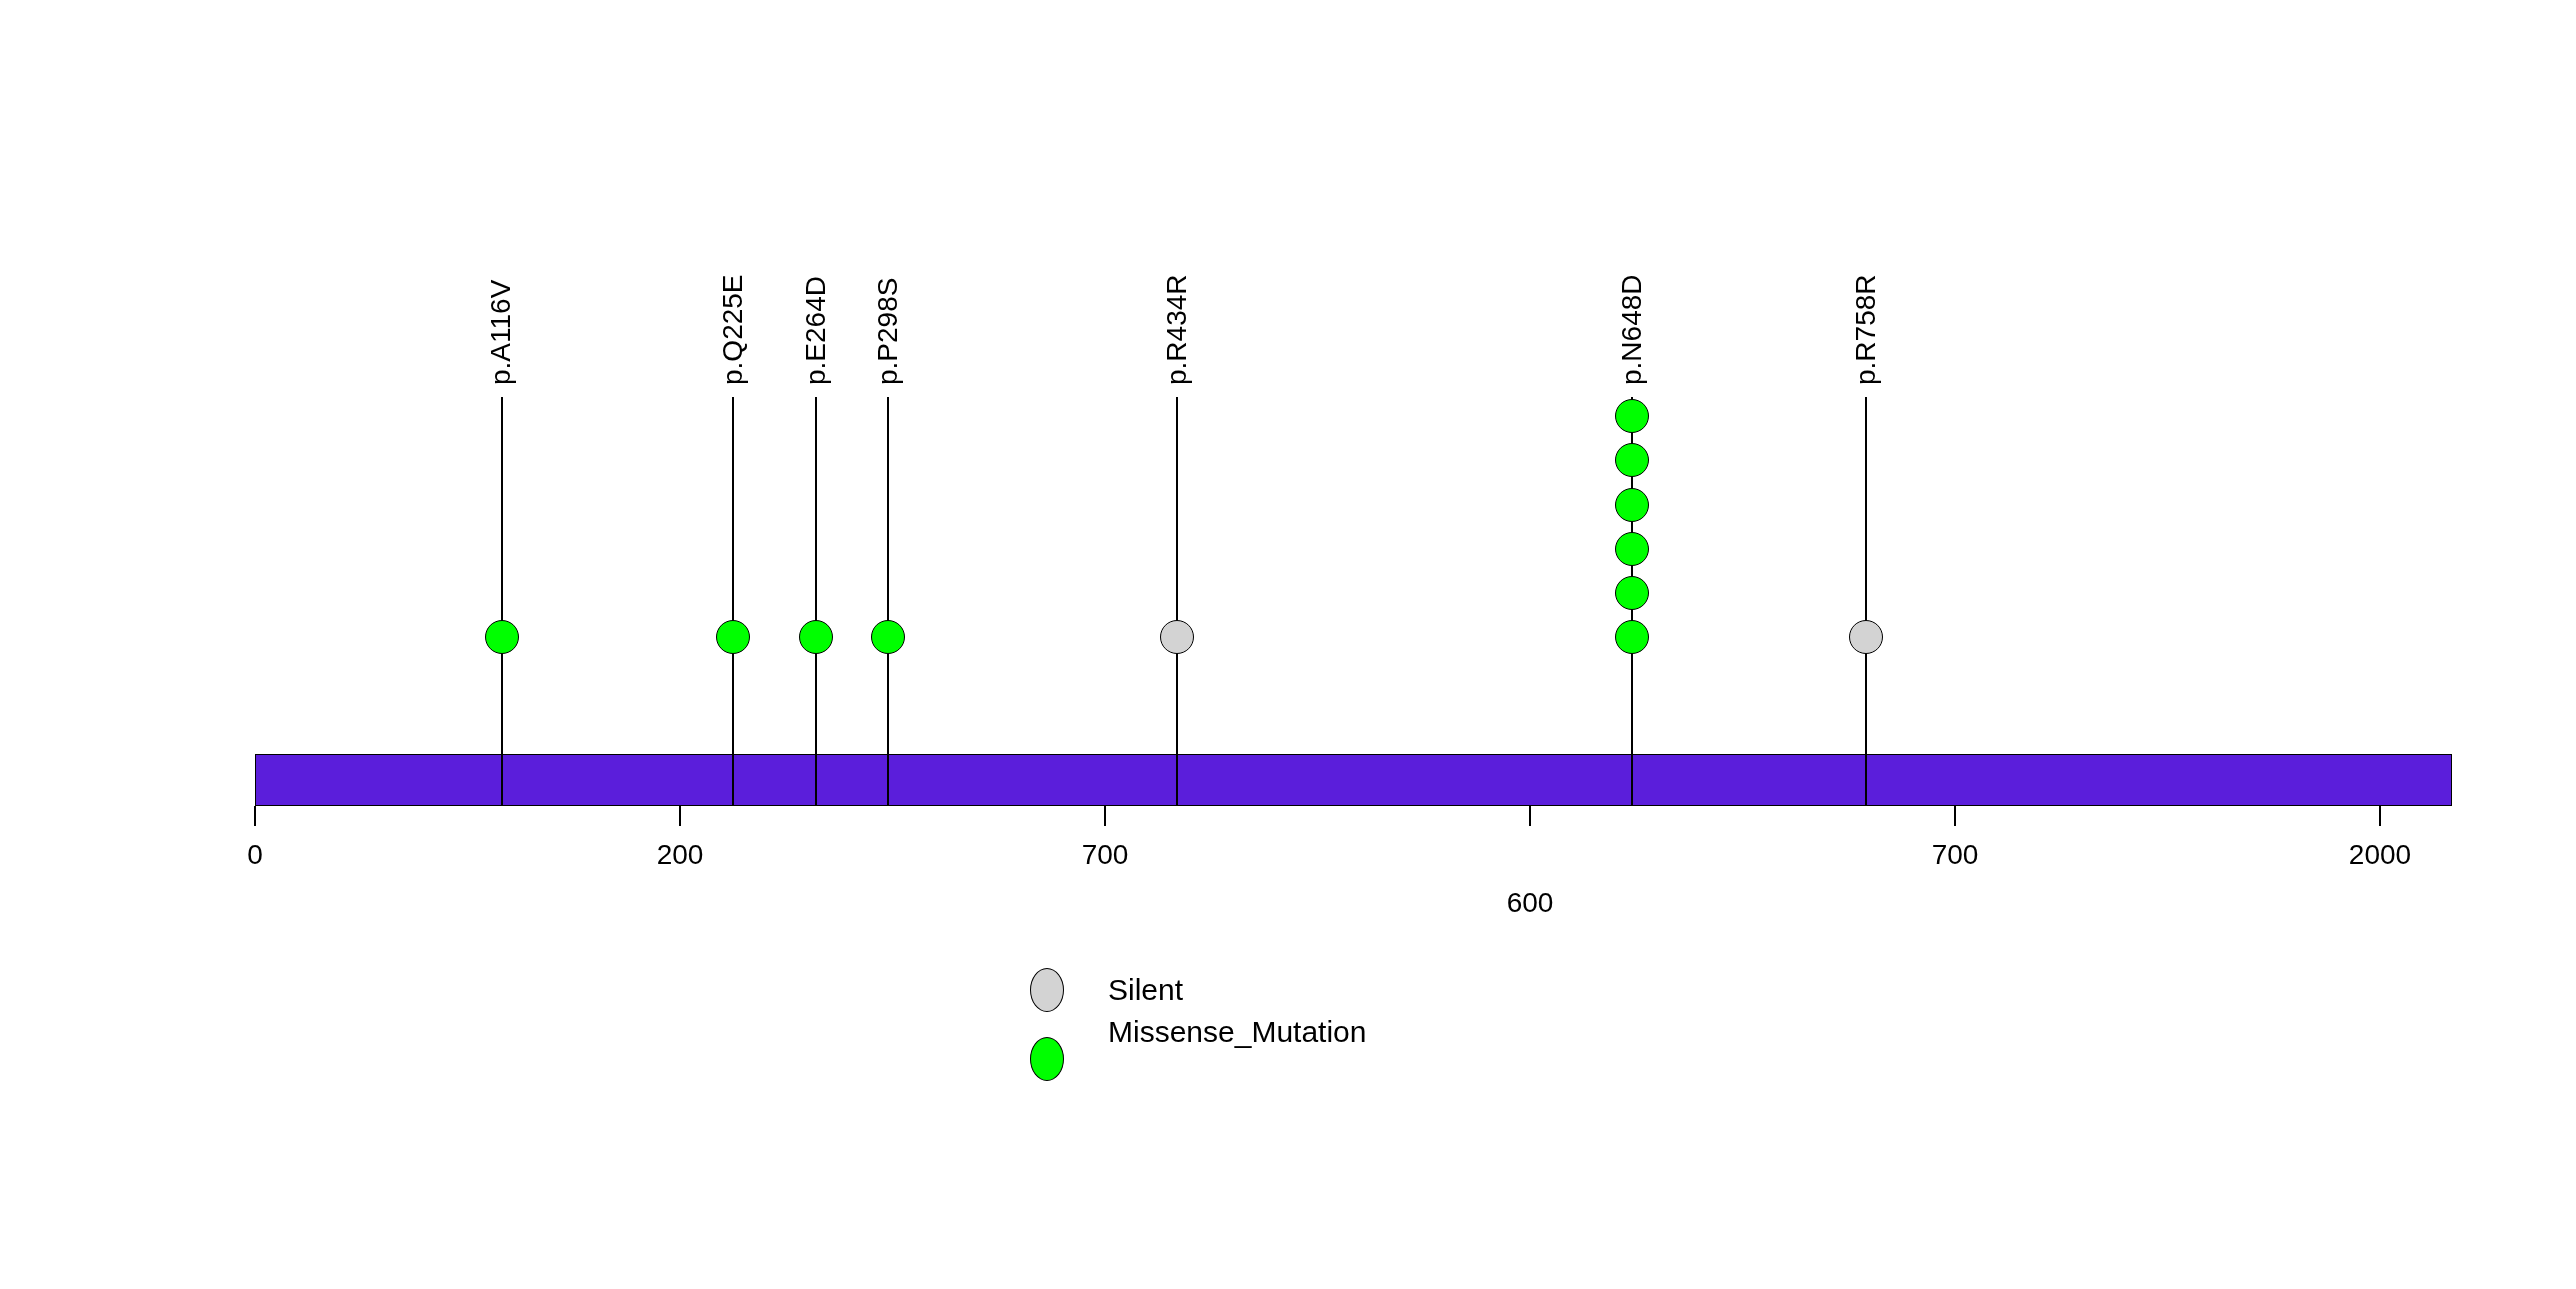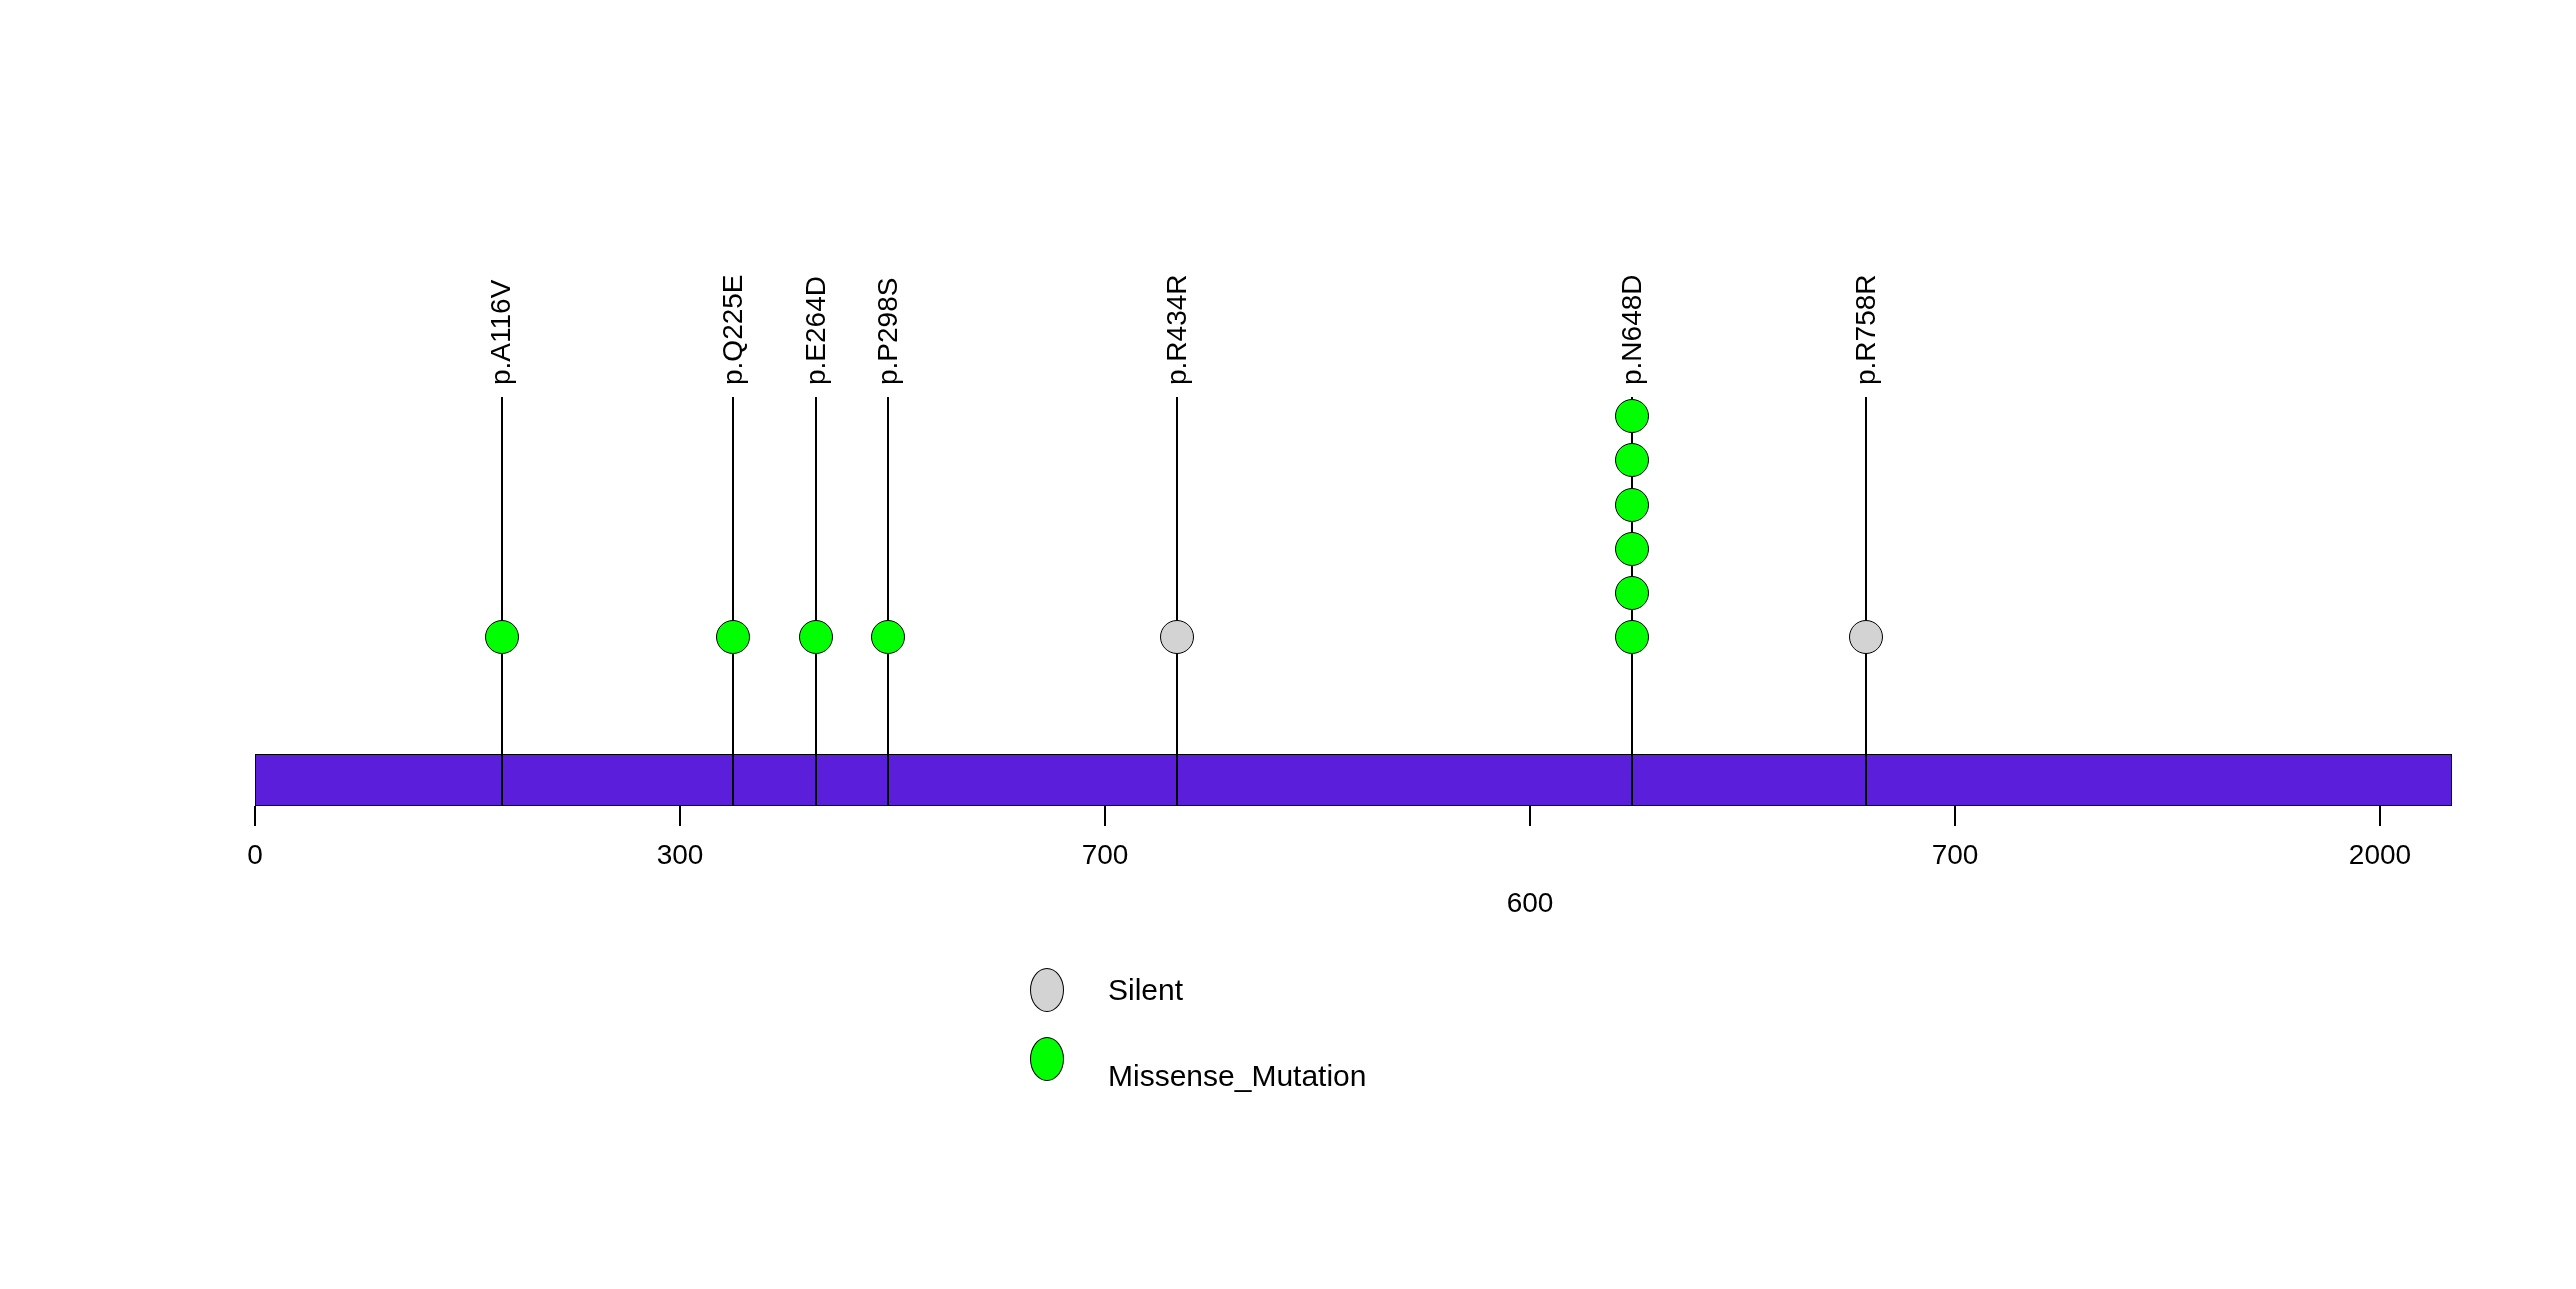--- a/index.html
+++ b/index.html
@@ -100,30 +100,30 @@
       <div class="mut-label" style="left: 800px; top: 385px;">p.E264D</div>
       <div class="mut-label" style="left: 872px; top: 385px;">p.P298S</div>
       <div class="mut-label" style="left: 1161px; top: 385px;">p.R434R</div>
       <div class="mut-label" style="left: 1616px; top: 385px;">p.N648D</div>
       <div class="mut-label" style="left: 1850px; top: 385px;">p.R758R</div>
     </div>
   <div id="axis-layer" class="layer">
       <div class="axis-tick" style="left: 254px; top: 806px; height: 20px;"></div>
       <div class="tick-label" style="left: 255px; top: 839px;">0</div>
       <div class="axis-tick" style="left: 679px; top: 806px; height: 20px;"></div>
-      <div class="tick-label" style="left: 680px; top: 839px;">300</div>
+      <div class="tick-label" style="left: 680px; top: 839px;">200</div>
       <div class="axis-tick" style="left: 1104px; top: 806px; height: 20px;"></div>
       <div class="tick-label" style="left: 1105px; top: 839px;">700</div>
       <div class="axis-tick" style="left: 1529px; top: 806px; height: 20px;"></div>
       <div class="tick-label" style="left: 1530px; top: 839px; margin-top: 48px;">600</div>
       <div class="axis-tick" style="left: 1954px; top: 806px; height: 20px;"></div>
       <div class="tick-label" style="left: 1955px; top: 839px;">700</div>
       <div class="axis-tick" style="left: 2379px; top: 806px; height: 20px;"></div>
       <div class="tick-label" style="left: 2380px; top: 839px;">2000</div>
     </div>
   <div id="legend" class="layer">
       <div class="legend-marker" style="left: 1047px; top: 990px; width: 34px; height: 44px; background: rgb(211, 211, 211);"></div>
       <div class="legend-label" style="left: 1108px; top: 990px; text-align: center;">Silent</div>
       <div class="legend-marker" style="left: 1047px; top: 1059px; width: 34px; height: 44px; background: rgb(0, 255, 0);"></div>
-      <div class="legend-label" style="left: 1108px; top: 1076px; text-align: right;">Missense_Mutation</div>
+      <div class="legend-label" style="left: 1108px; top: 1032px; text-align: right;">Missense_Mutation</div>
     </div>
 </div>
 
 
 </body></html>

